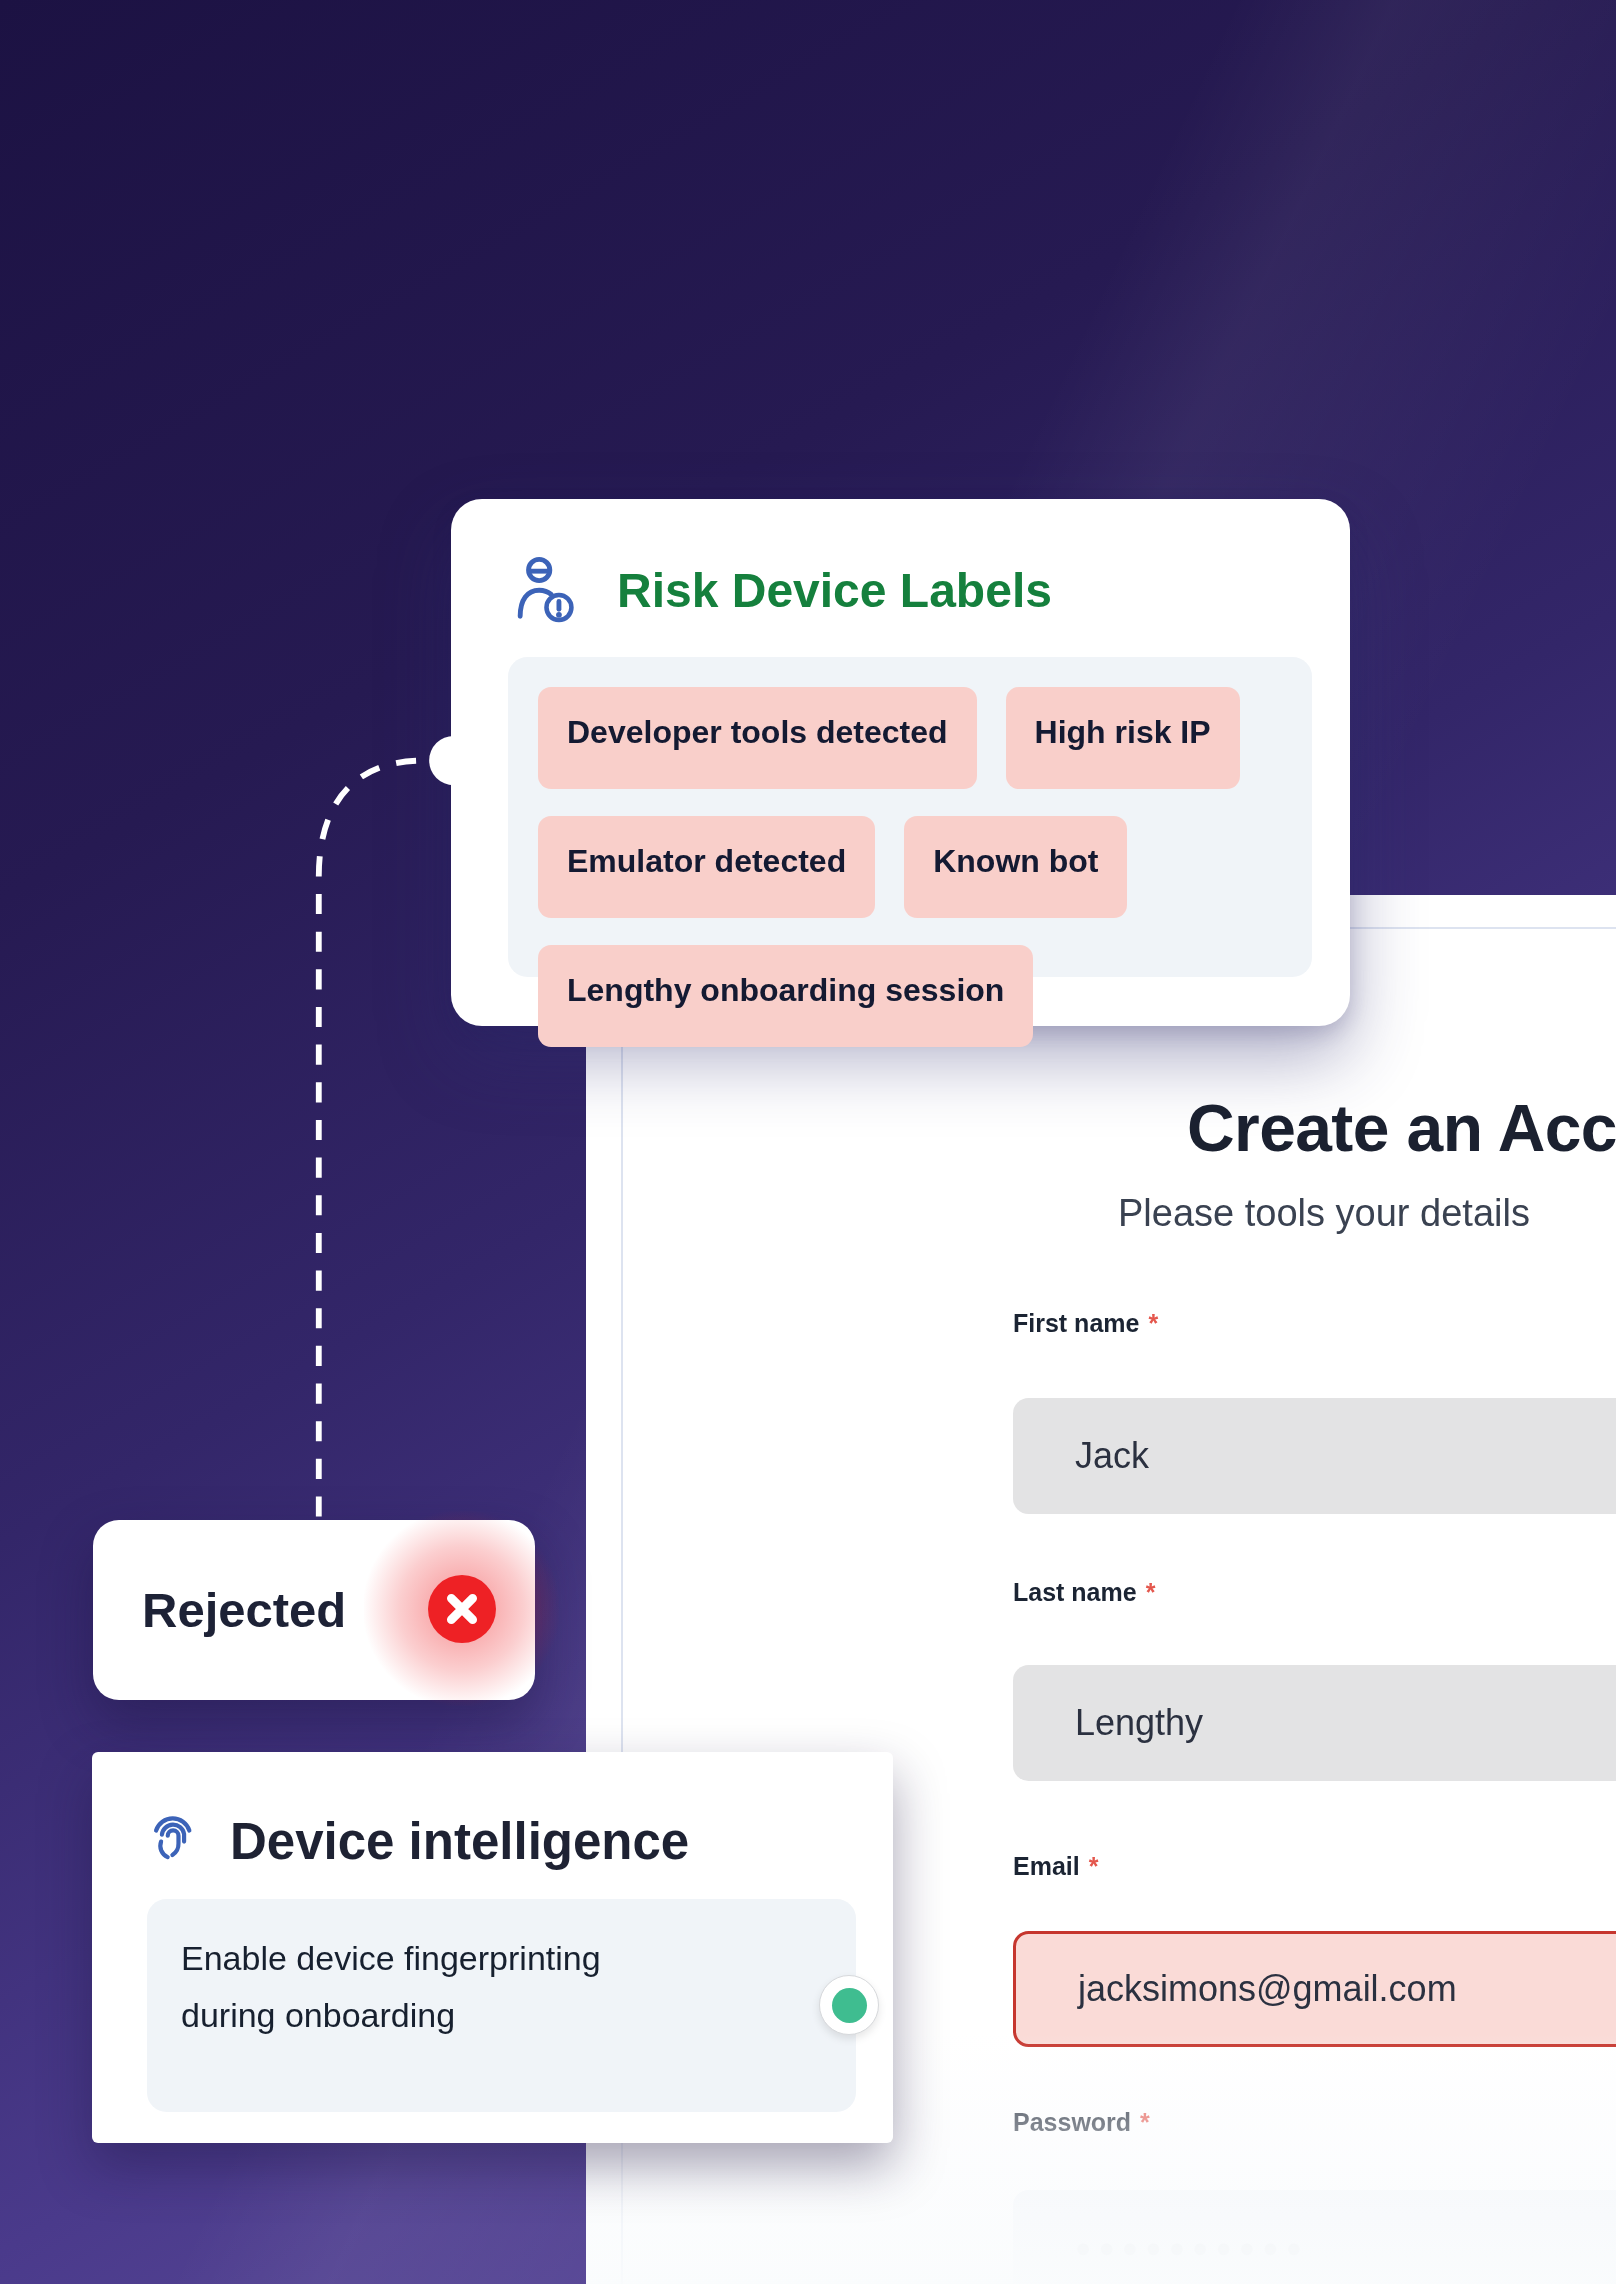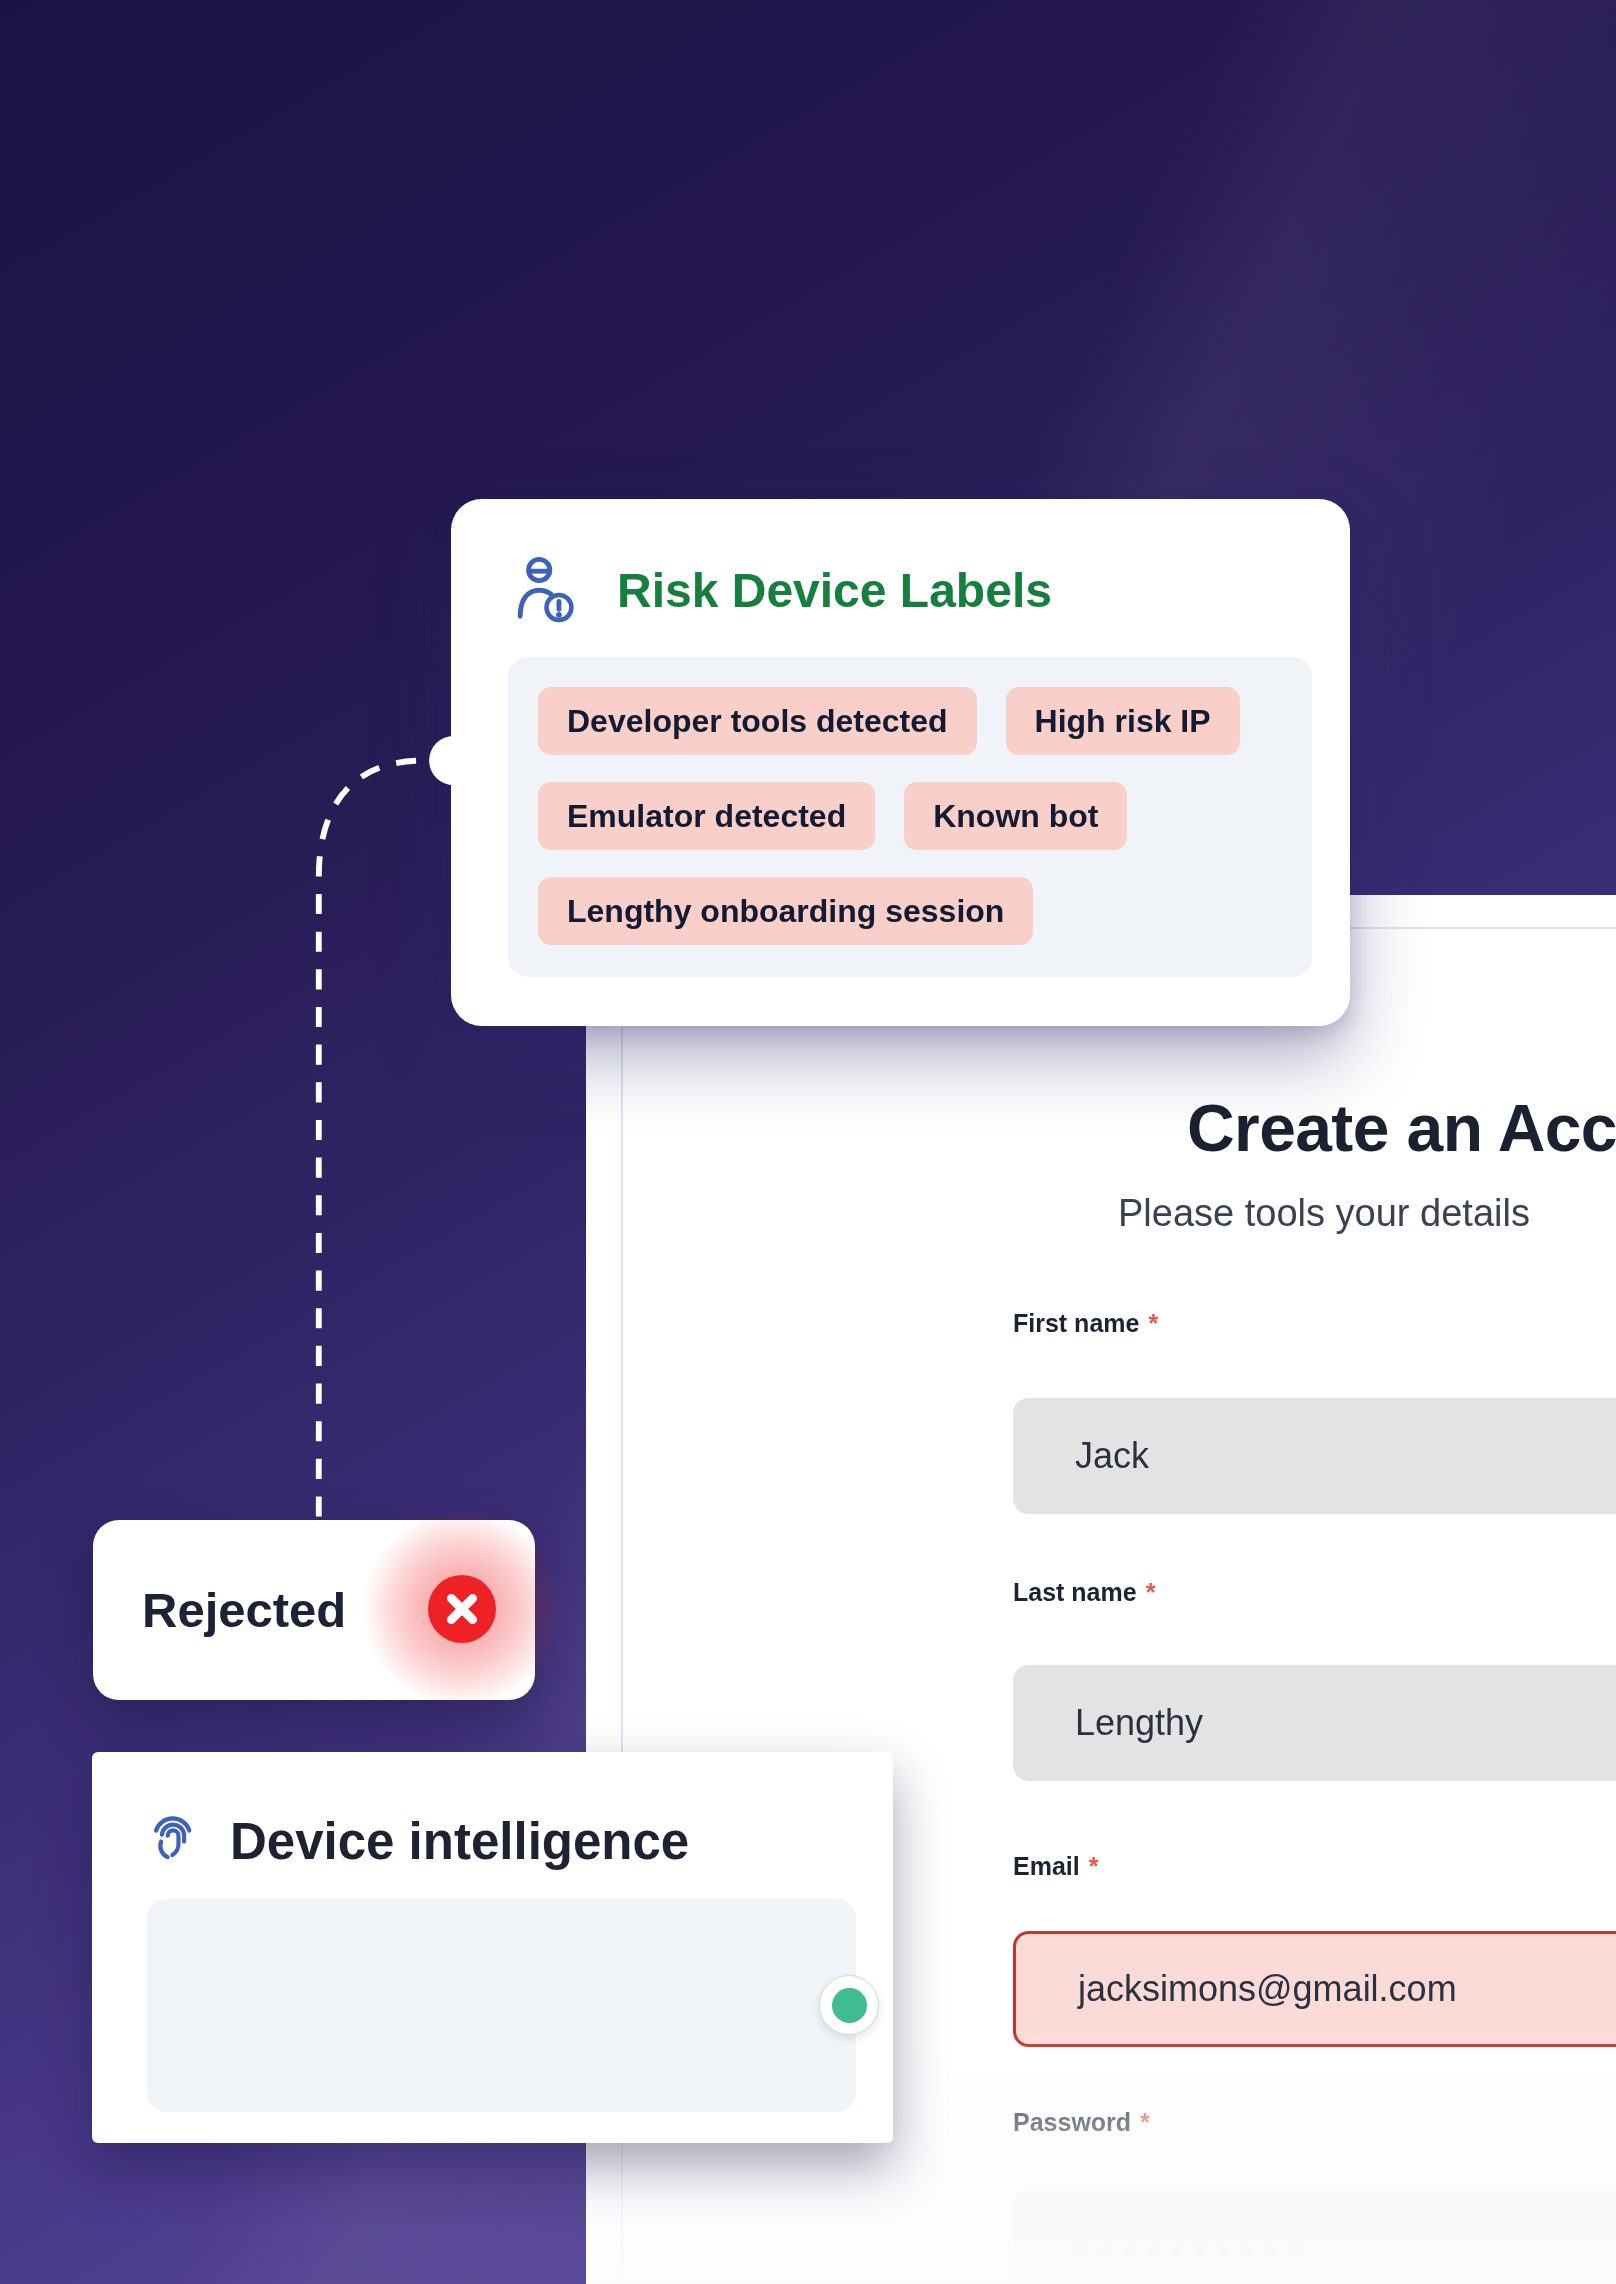--- a/index.html
+++ b/index.html
@@ -41,21 +41,21 @@
     background:linear-gradient(180deg,rgba(250,251,253,0) 0%,rgba(250,251,253,0.55) 45%,rgba(250,252,253,0.95) 100%);}
 
   
   .risk-card{position:absolute;left:451px;top:499px;width:899px;height:527px;background:#fff;border-radius:31px;
     z-index:50;box-shadow:0 32px 71px rgba(45,45,110,.38),0 7.8px 19.5px rgba(30,25,80,.16);}
   .risk-header{position:absolute;left:57px;top:55px;display:flex;align-items:center;gap:36px;}
   .risk-title{font-size:48px;font-weight:700;color:#15803d;white-space:nowrap;}
   .risk-panel{position:absolute;left:57px;top:158px;width:804px;height:320px;border-radius:19.5px;
     background:#f0f4f8;box-sizing:border-box;padding:30px;}
   .tag-row{display:flex;gap:29px;margin-bottom:27px;}
-  .tag{height:68px;line-height:68px;padding:0 29px;border-radius:13px;background:#f9cfca;
+  .tag{height:80px;line-height:68px;padding:11px 29px;border-radius:13px;background:#f9cfca;
     font-size:32px;font-weight:600;color:#141a32;white-space:nowrap;text-align:right;}
 
   
   .connector{position:absolute;left:0;top:0;width:1616px;height:2284px;z-index:55;pointer-events:none;}
 
   
   .rejected-card{position:absolute;left:93px;top:1520px;width:442px;height:180px;background:#fff;border-radius:26px;
     z-index:30;box-shadow:0 23px 52px rgba(25,18,60,.40);display:flex;align-items:center;}
   .rejected-label{margin-left:49px;font-size:49px;font-weight:700;color:#1d2236;white-space:nowrap;}
   .x-glow{position:absolute;left:364px;top:1511px;width:195px;height:195px;z-index:31;pointer-events:none;
@@ -172,19 +172,20 @@
         <svg class="icon-svg" width="56" height="64" viewBox="0 0 48 54" fill="none" stroke="#3c63b8" stroke-width="3.6" stroke-linecap="round">
           <path d="M9.5 18 a15 15 0 0 1 28.5 0"></path>
           <path d="M14.5 21.5 a9.6 9.6 0 0 1 19 -0.5 v6.5"></path>
           <path d="M19.5 22.5 a4.6 4.6 0 0 1 9.2 0 v6.5 a11.5 11.5 0 0 1 -5.2 10"></path>
           <path d="M13.8 27.5 a10.5 10.5 0 0 0 5.6 13.3"></path>
         </svg>
       </span>
       <span class="device-title">Device intelligence</span>
     </div>
     <div class="device-panel">
+      <div class="device-setting">Enable device fingerprinting during onboarding</div>
       <div class="toggle">
         <div class="toggle-dot"></div>
       </div>
     </div>
   </div>
 </div>
 
 
 </body></html>

